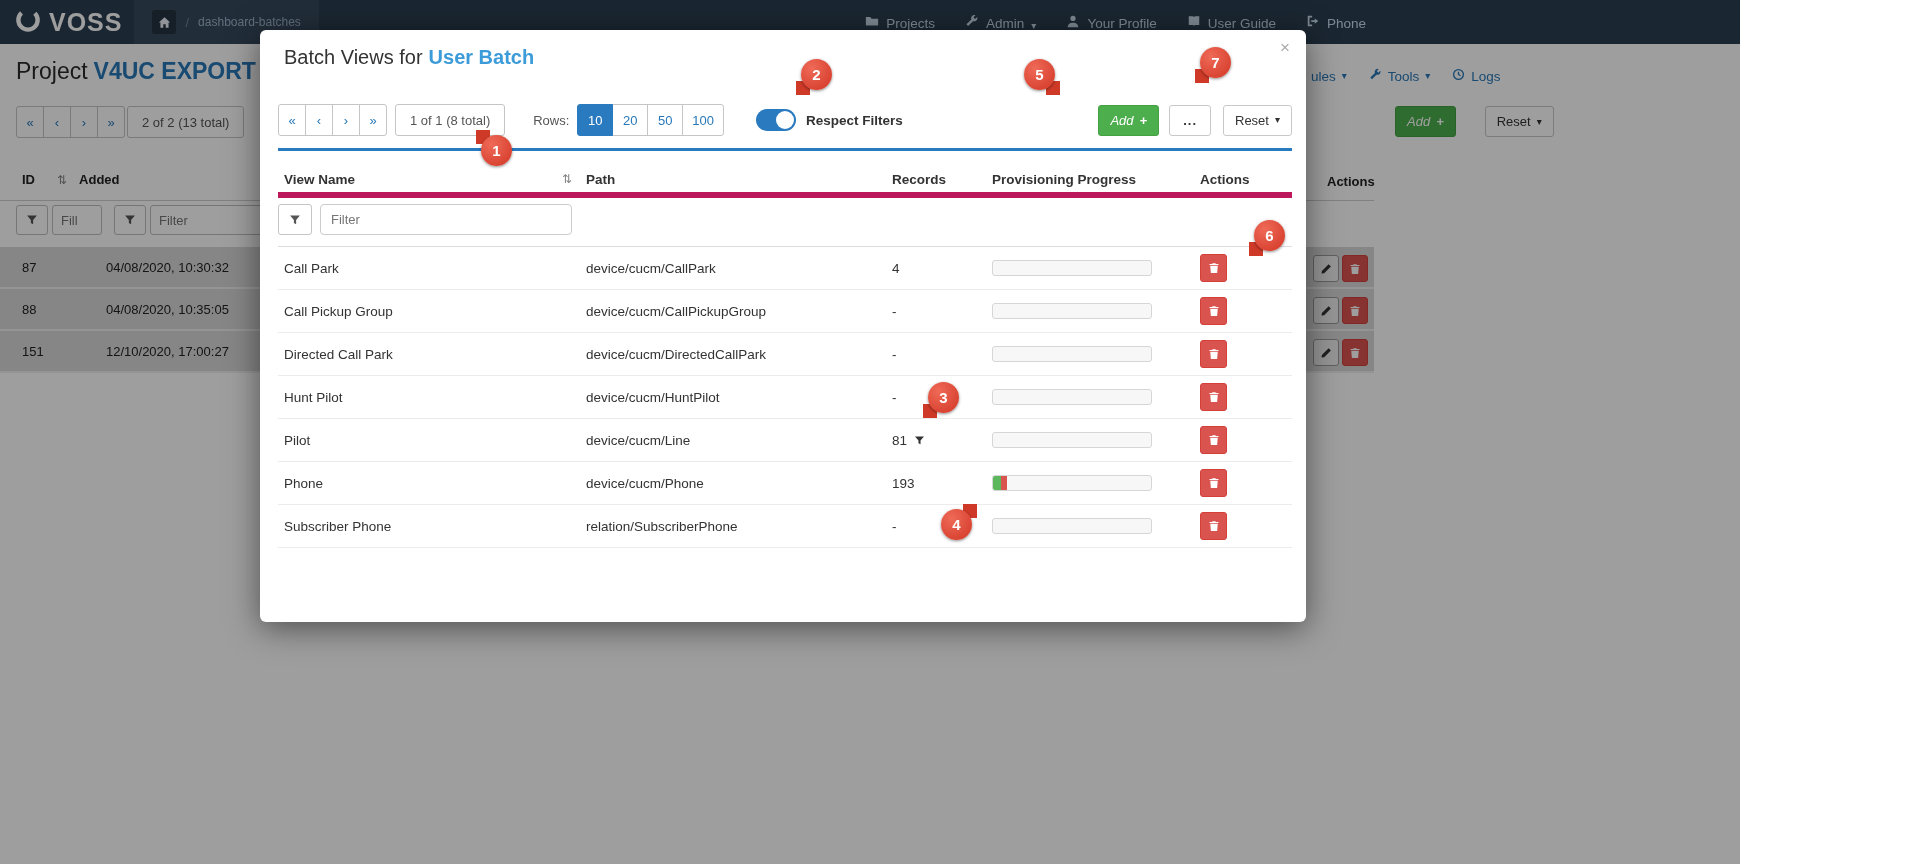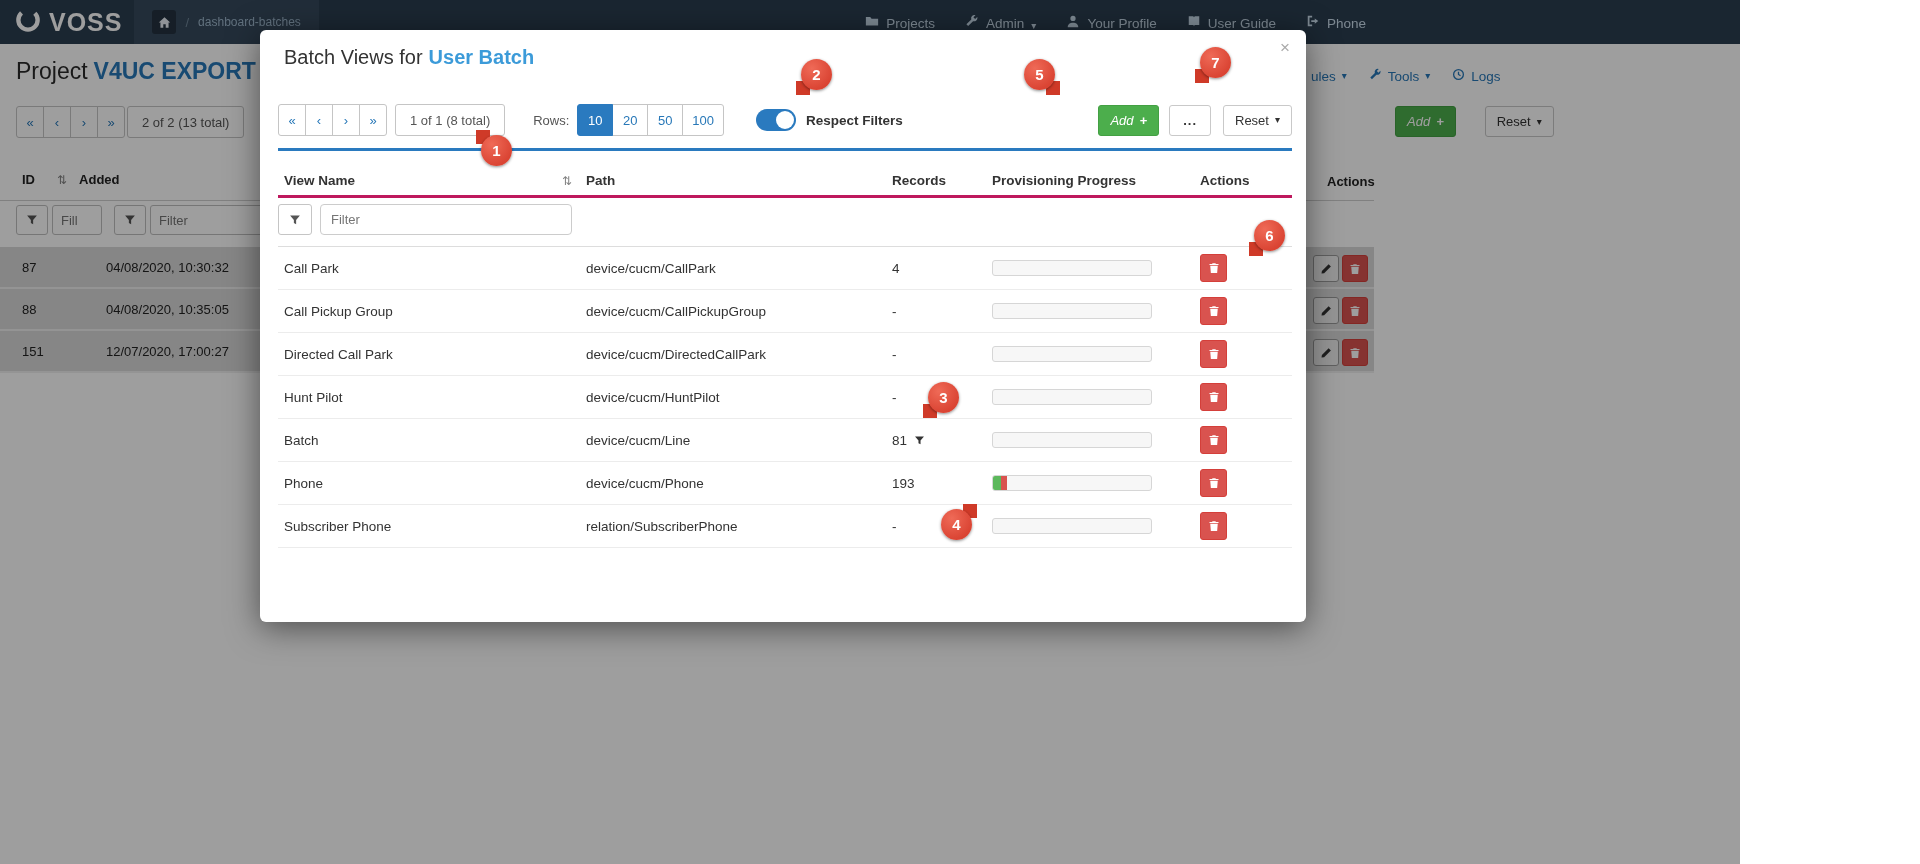--- a/index.html
+++ b/index.html
@@ -73,21 +73,21 @@
   .toggle { width:40px; height:22px; border-radius:11px; background:#2a7abf; position:relative; cursor:pointer; }
   .toggle .knob { position:absolute; top:2px; right:2px; width:18px; height:18px; border-radius:50%; background:#fff; }
   .toggle-label { font-size:13.5px; color:#333;font-weight:bold; }
   .spacer { flex:1; }
   .more-btn { font-weight:bold; letter-spacing:1px; padding:0 13px; margin-left:10px; }
   .reset-btn { margin-left:12px; }
   .add-btn-m { margin-left:10px; }
 
   .m-divider { position:absolute; left:18px; right:14px; top:118px; height:3px; background:#2a7abf; }
 
-  .m-thead { position:absolute; left:18px; right:14px; top:136px; height:32px; display:flex; align-items:center; font-size:13.5px; font-weight:bold; color:#333; border-bottom:3px solid #be185d; }
+  .m-thead { position:absolute; left:18px; right:14px; top:136px; height:32px; display:flex; align-items:center; font-size:13.5px; font-weight:bold; color:#333; border-bottom:6px solid #be185d; }
   .col-view { width:308px; display:flex; align-items:center; padding-left:6px; }
   .col-path { width:306px; }
   .col-records { width:100px; display:flex; align-items:center; }
   .col-progress { width:208px; }
   .col-actions { flex:1; }
   .m-thead .sort-glyph { margin-left:auto; margin-right:14px; cursor:pointer; }
 
   .m-filter-row { position:absolute; left:18px; top:174px; display:flex; gap:8px; align-items:center; }
   .m-funnel-btn { width:34px; height:31px; border:1px solid #c5c5c5; background:#fff; border-radius:3px; color:#555; display:flex; align-items:center; justify-content:center; cursor:pointer; }
   .m-filter-input { width:252px; height:31px; border:1px solid #ccc; border-radius:4px; padding:0 10px; font-size:13px; color:#333; }
@@ -259,21 +259,21 @@
             </svg>
           </button>
         <button class="mini-btn mini-trash">
             <svg viewBox="0 0 16 16" width="12" height="12" fill="currentColor">
               <path d="M6 1.5h4l.5 1H14V4H2V2.5h3.5zM3 5h10l-.8 9.5H3.8z"></path>
             </svg>
           </button>
       </div>
       <div class="bg-row">
         <span class="cell-id">151</span>
-        <span class="cell-added">12/07/2020, 17:00:27</span>
+        <span class="cell-added">12/10/2020, 17:00:27</span>
         <button class="mini-btn mini-pencil">
             <svg viewBox="0 0 16 16" width="12" height="12" fill="currentColor">
               <path d="M11.5 1.5 14.5 4.5 5.5 13.5 2 14l.5-3.5z"></path>
             </svg>
           </button>
         <button class="mini-btn mini-trash">
             <svg viewBox="0 0 16 16" width="12" height="12" fill="currentColor">
               <path d="M6 1.5h4l.5 1H14V4H2V2.5h3.5zM3 5h10l-.8 9.5H3.8z"></path>
             </svg>
           </button>
@@ -435,21 +435,21 @@
             <button class="trash-btn">
               <svg viewBox="0 0 16 16" width="12" height="12" fill="currentColor">
                 <path d="M6 1.5h4l.5 1H14V4H2V2.5h3.5zM3 5h10l-.8 9.5H3.8z"></path>
               </svg>
             </button>
           </div>
       </div>
 
       <div class="m-row">
         <div class="col-view">
-            <span>Batch</span>
+            <span>Pilot</span>
           </div>
         <div class="col-path">device/cucm/Line</div>
         <div class="col-records">
           <span>81</span>
           <span class="rec-funnel">
               <svg viewBox="0 0 16 16" width="11" height="11" fill="currentColor">
                 <path d="M1.5 2h13L9.5 8v5.5l-3-1.5V8z"></path>
               </svg>
             </span>
         </div>

